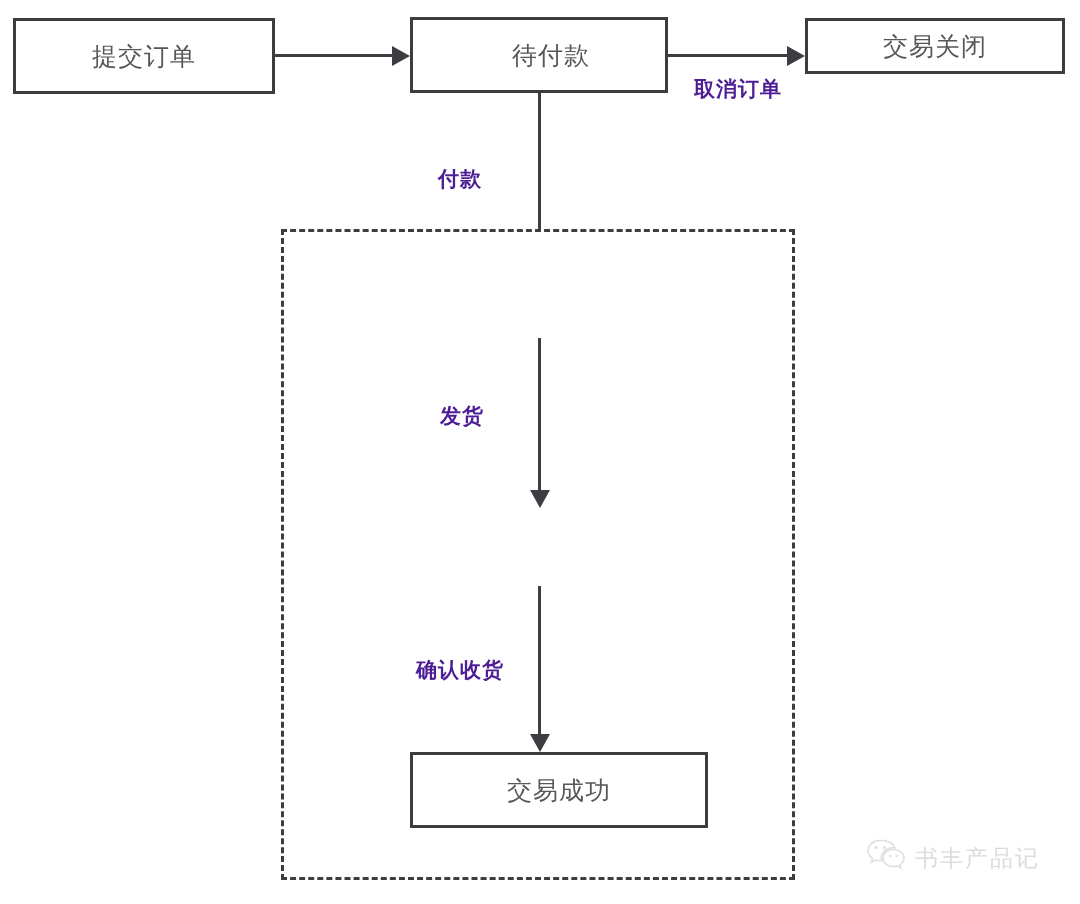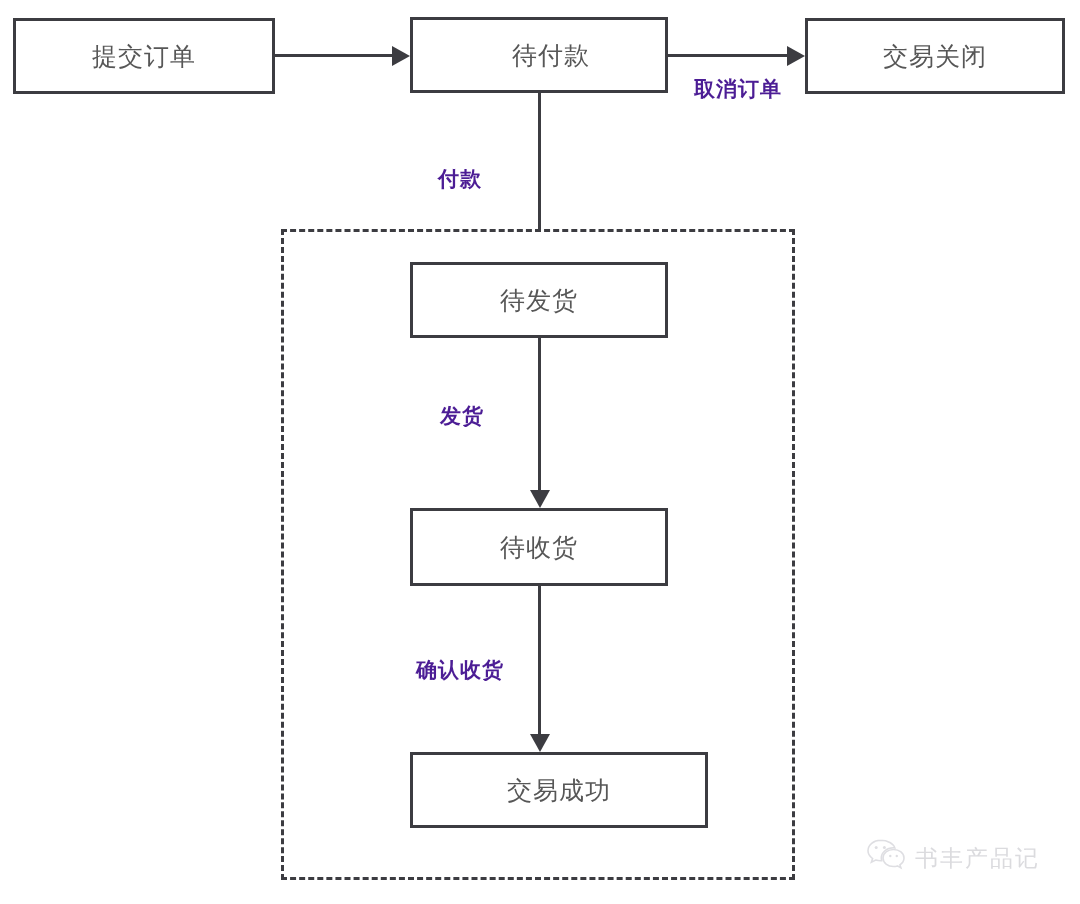--- a/index.html
+++ b/index.html
@@ -105,33 +105,27 @@
 <div id="canvas">
 
   <div class="node" style="left:13px; top:18px; width:262px; height:76px;">
     <span class="node-label">提交订单</span>
   </div>
 
   <div class="node" style="left:410px; top:17px; width:258px; height:76px;padding-left:24px;">
     <span class="node-label">待付款</span>
   </div>
 
-  <div class="node" style="left:805px; top:18px; width:260px; height:76px;">
+  <div class="node" style="left:805px; top:18px; width:260px; height:56px;">
     <span class="node-label">交易关闭</span>
   </div>
 
   <div class="group-region" style="left:281px; top:229px; width:514px; height:651px;"></div>
 
-  <div class="node" style="left:410px; top:262px; width:258px; height:76px;">
-    <span class="node-label">待发货</span>
-  </div>
 
-  <div class="node" style="left:410px; top:508px; width:258px; height:78px;">
-    <span class="node-label">待收货</span>
-  </div>
 
   <div class="node" style="left:410px; top:752px; width:298px; height:76px;">
     <span class="node-label">交易成功</span>
   </div>
 
   <div class="edge-h" style="left:275px; top:54px; width:120px;"></div>
   <div class="arrow-right" style="left:392px; top:46px;"></div>
 
   <div class="edge-h" style="left:668px; top:54px; width:120px;"></div>
   <div class="arrow-right" style="left:787px; top:46px;"></div>

